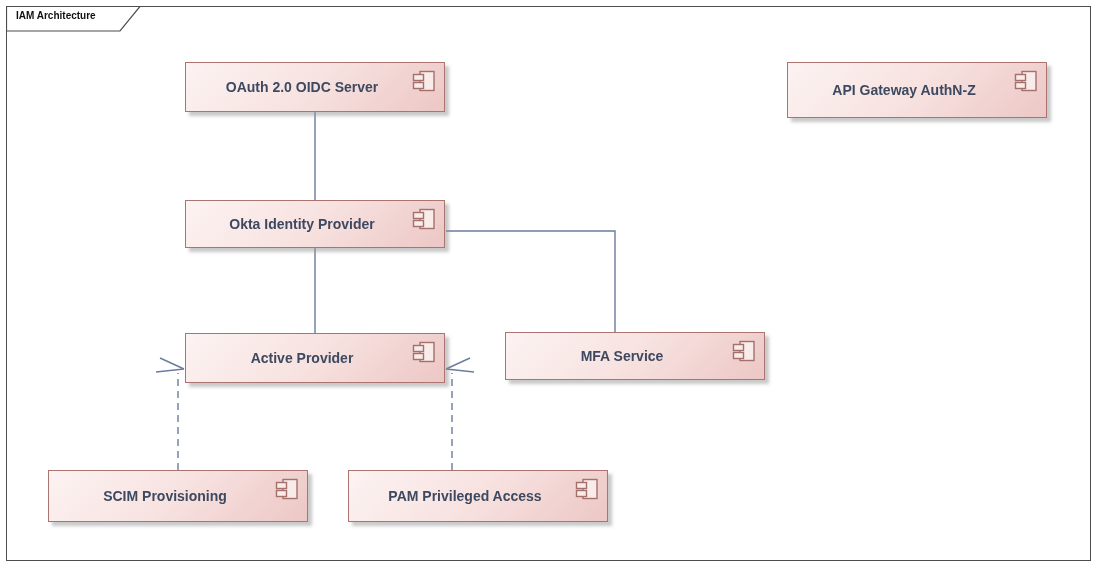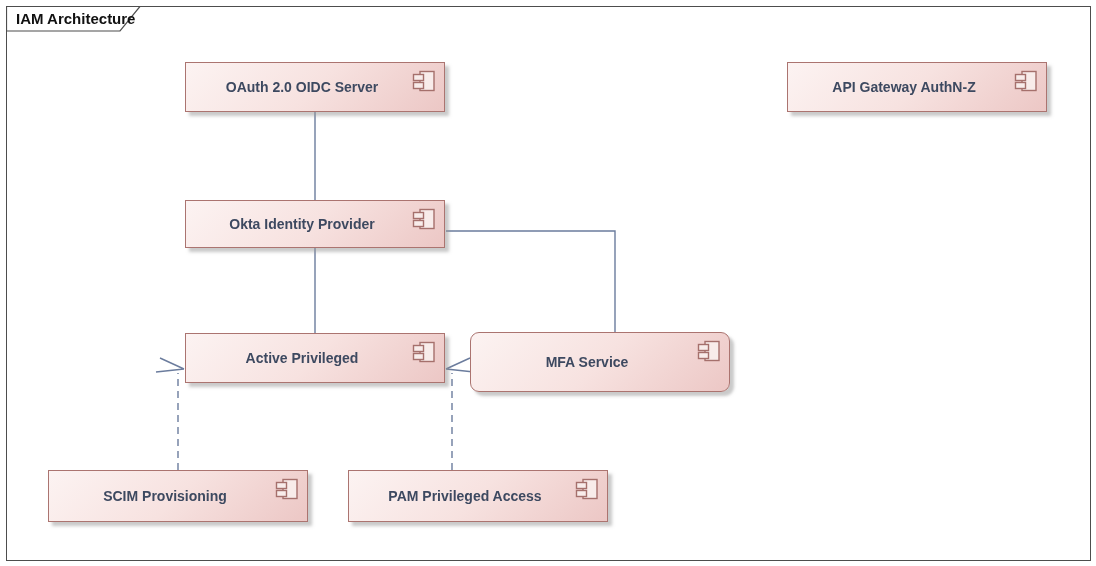--- a/index.html
+++ b/index.html
@@ -6,45 +6,45 @@
   .canvas{
     position:relative;width:1096px;height:566px;background:#ffffff;overflow:hidden;
     font-family:"Liberation Sans","DejaVu Sans",sans-serif;
   }
   .frame{
     position:absolute;left:6px;top:6px;width:1083px;height:553px;
     border:1px solid #4d4d4d;background:transparent;
   }
   .frame-tab{position:absolute;left:6px;top:6px;width:150px;height:30px;}
   .frame-tab-label{
-    position:absolute;left:16px;top:10px;font-size:15px;font-weight:bold;color:#111111;
+    position:absolute;left:16px;top:10px;font-size:10px;font-weight:bold;color:#111111;
     letter-spacing:0;white-space:nowrap;
   }
   .edges-layer{position:absolute;left:0;top:0;width:1096px;height:566px;z-index:1;pointer-events:none;}
   .node{
     position:absolute;width:260px;box-sizing:border-box;z-index:2;
     border:1.2px solid #ab7470;
     background:linear-gradient(135deg,#fcf3f2 0%,#f7e2e0 50%,#ecc7c5 100%);
     box-shadow:4px 4px 3px rgba(150,150,150,0.5);
     display:flex;align-items:center;justify-content:center;
     cursor:default;
   }
   .node-label{
     font-size:14px;font-weight:bold;color:#3d4960;white-space:nowrap;
     padding-right:26px;
   }
   .comp-icon{position:absolute;right:8px;top:7px;}
   .ic{fill:#f8ecea;stroke:#a5706c;stroke-width:1.4;}
   
   .n-oauth{left:185px;top:62px;height:50px;}
   .n-rbac{left:485px;top:62px;height:50px;}
-  .n-apigw{left:787px;top:62px;height:50px;}
+  .n-apigw{left:787px;top:62px;height:56px;}
   .n-okta{left:185px;top:200px;height:48px;}
   .n-ad{left:185px;top:333px;height:50px;}
-  .n-mfa{left:470px;top:332px;height:60px;border-radius:9px;}
+  .n-mfa{left:505px;top:332px;height:48px;}
   .n-scim{left:48px;top:470px;height:52px;}
   .n-pam{left:348px;top:470px;height:52px;align-items:center;}
 </style>
 </head>
 <body>
 
 <div class="canvas">
 
   <div class="frame"></div>
 
@@ -90,21 +90,21 @@
   <div class="node n-okta">
     <span class="node-label">Okta Identity Provider</span>
     <svg class="comp-icon" width="24" height="22" viewBox="0 0 24 22">
       <rect x="8" y="1.5" width="14" height="19" class="ic"></rect>
       <rect x="1.5" y="4.5" width="10" height="6" class="ic"></rect>
       <rect x="1.5" y="12.5" width="10" height="6" class="ic"></rect>
     </svg>
   </div>
 
   <div class="node n-ad">
-    <span class="node-label">Active Privileged</span>
+    <span class="node-label">Active Provider</span>
     <svg class="comp-icon" width="24" height="22" viewBox="0 0 24 22">
       <rect x="8" y="1.5" width="14" height="19" class="ic"></rect>
       <rect x="1.5" y="4.5" width="10" height="6" class="ic"></rect>
       <rect x="1.5" y="12.5" width="10" height="6" class="ic"></rect>
     </svg>
   </div>
 
   <div class="node n-mfa">
     <span class="node-label">MFA Service</span>
     <svg class="comp-icon" width="24" height="22" viewBox="0 0 24 22">

